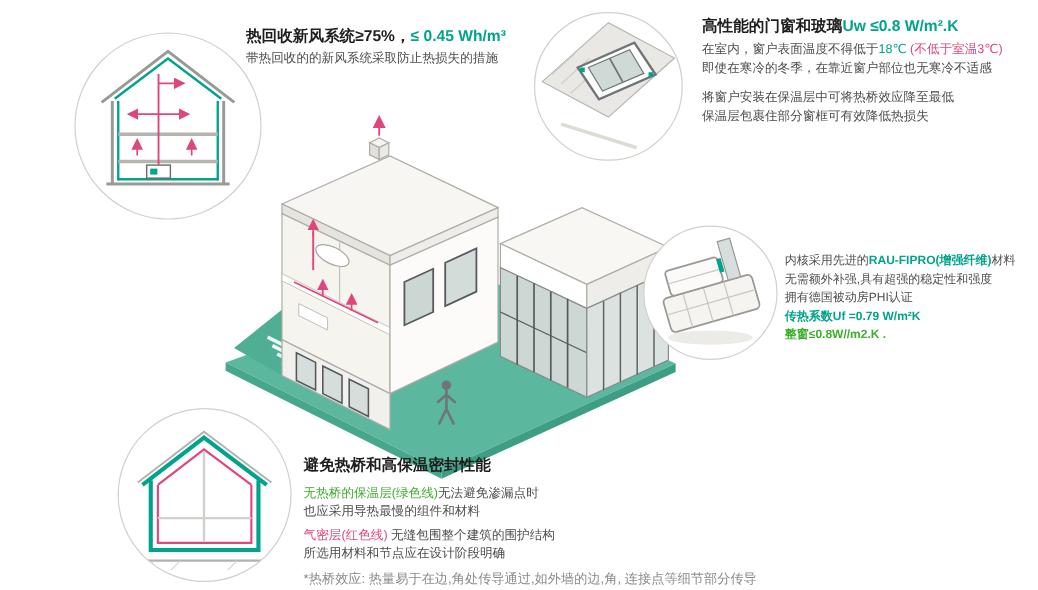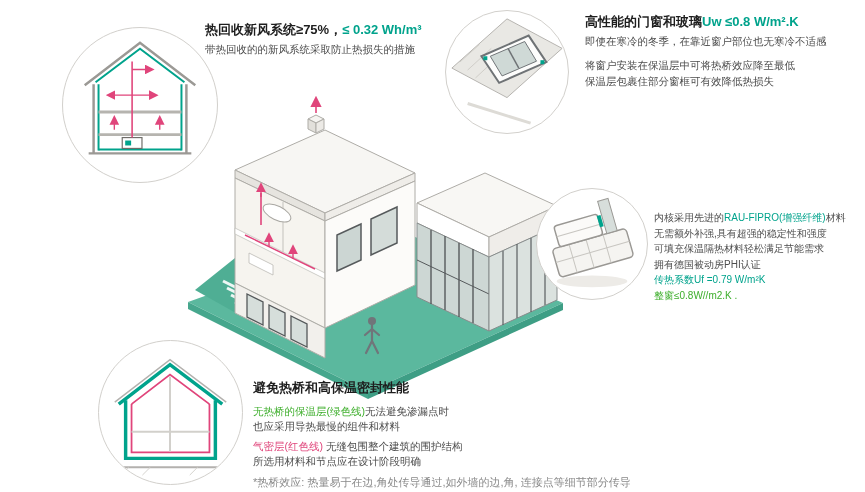--- a/index.html
+++ b/index.html
@@ -6,21 +6,21 @@
   body{background:#ffffff;font-family:"Liberation Sans","DejaVu Sans",sans-serif}
   .canvas{position:relative;width:865px;height:492px;background:#fff;overflow:hidden}
   .abs{position:absolute}
   .circle{position:absolute;border-radius:50%;background:#fff;border:1.5px solid #d2d0cc;overflow:hidden}
   .circle svg{display:block;width:100%;height:100%}
   .tblock{position:absolute;color:#4d4d4d}
   .hd{font-size:13px;font-weight:bold;color:#1e1e1e;line-height:1.25;white-space:nowrap}
   .bd{font-size:10.5px;line-height:1.5;margin-top:4px}
   .sbd{font-size:10px;line-height:1.55}
   .teal{color:var(--teal)} .green{color:var(--green)} .red{color:var(--red)}
-  .b{font-weight:normal}
+  .b{font-weight:bold}
   .gap{margin-top:8px}
   .fn{font-size:11px;color:#8a8a8a;margin-top:6px;white-space:nowrap}
   .st{stroke:var(--teal)} .sr{stroke:var(--red)} .ft{fill:var(--teal)} .fr{fill:var(--red)}
 </style>
 </head>
 <body>
 
 <div class="canvas">
 
   <svg class="abs" style="left:165px;top:85px" width="410" height="320" viewBox="0 0 410 320">
@@ -189,41 +189,41 @@
       <g>
         <path d="M33,64 L72,34 L112,64" fill="none" class="sr" stroke-width="1.8"></path>
         <path d="M33,64 L33,113 L112,113 L112,64" fill="none" class="sr" stroke-width="1.8"></path>
       </g>
       <line x1="33" y1="92" x2="112" y2="92" stroke="#d2d0cb" stroke-width="2"></line>
       <line x1="72" y1="36" x2="72" y2="112" stroke="#d2d0cb" stroke-width="2"></line>
     </svg>
   </div>
 
   <div class="tblock" style="left:205px;top:22px;width:265px">
-    <div class="hd"><span>热回收新风系统≥75%，</span><span class="teal">≤ 0.32 Wh/m³</span></div>
+    <div class="hd"><span>热回收新风系统≥75%，</span><span class="teal">≤ 0.45 Wh/m³</span></div>
     <div class="bd">
       <div>带热回收的的新风系统采取防止热损失的措施</div>
     </div>
   </div>
 
   <div class="tblock" style="left:585px;top:14px;width:278px">
     <div class="hd"><span>高性能的门窗和玻璃</span><span class="teal">Uw ≤0.8 W/m².K</span></div>
     <div class="bd">
+      <div><span>在室内，窗户表面温度不得低于</span><span class="teal">18℃</span><span class="red"> (不低于室温3℃)</span></div>
       <div>即使在寒冷的冬季，在靠近窗户部位也无寒冷不适感</div>
     </div>
     <div class="bd gap">
       <div>将窗户安装在保温层中可将热桥效应降至最低</div>
       <div>保温层包裹住部分窗框可有效降低热损失</div>
     </div>
   </div>
 
   <div class="tblock sbd" style="left:654px;top:210px;width:212px">
     <div><span>内核采用先进的</span><span class="teal b">RAU-FIPRO(增强纤维)</span><span>材料</span></div>
     <div>无需额外补强,具有超强的稳定性和强度</div>
-    <div>可填充保温隔热材料轻松满足节能需求</div>
     <div>拥有德国被动房PHI认证</div>
     <div class="teal b">传热系数Uf =0.79 W/m²K</div>
     <div class="green b">整窗≤0.8W//m2.K .</div>
   </div>
 
   <div class="tblock" style="left:253px;top:380px;width:370px">
     <div class="hd">避免热桥和高保温密封性能</div>
     <div class="bd gap" style="line-height:1.45">
       <div><span class="green">无热桥的保温层(绿色线)</span><span>无法避免渗漏点时</span></div>
       <div>也应采用导热最慢的组件和材料</div>

